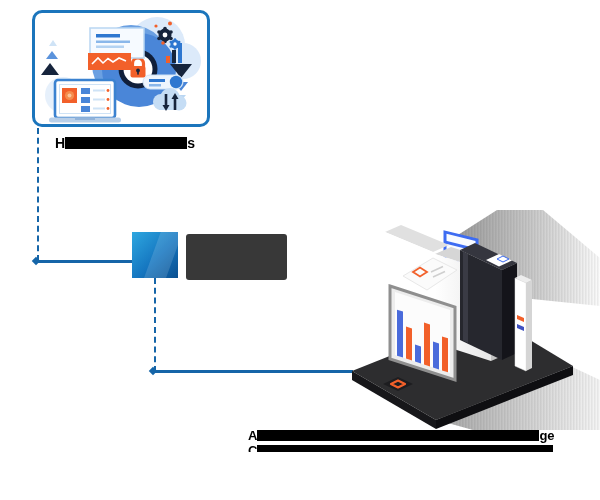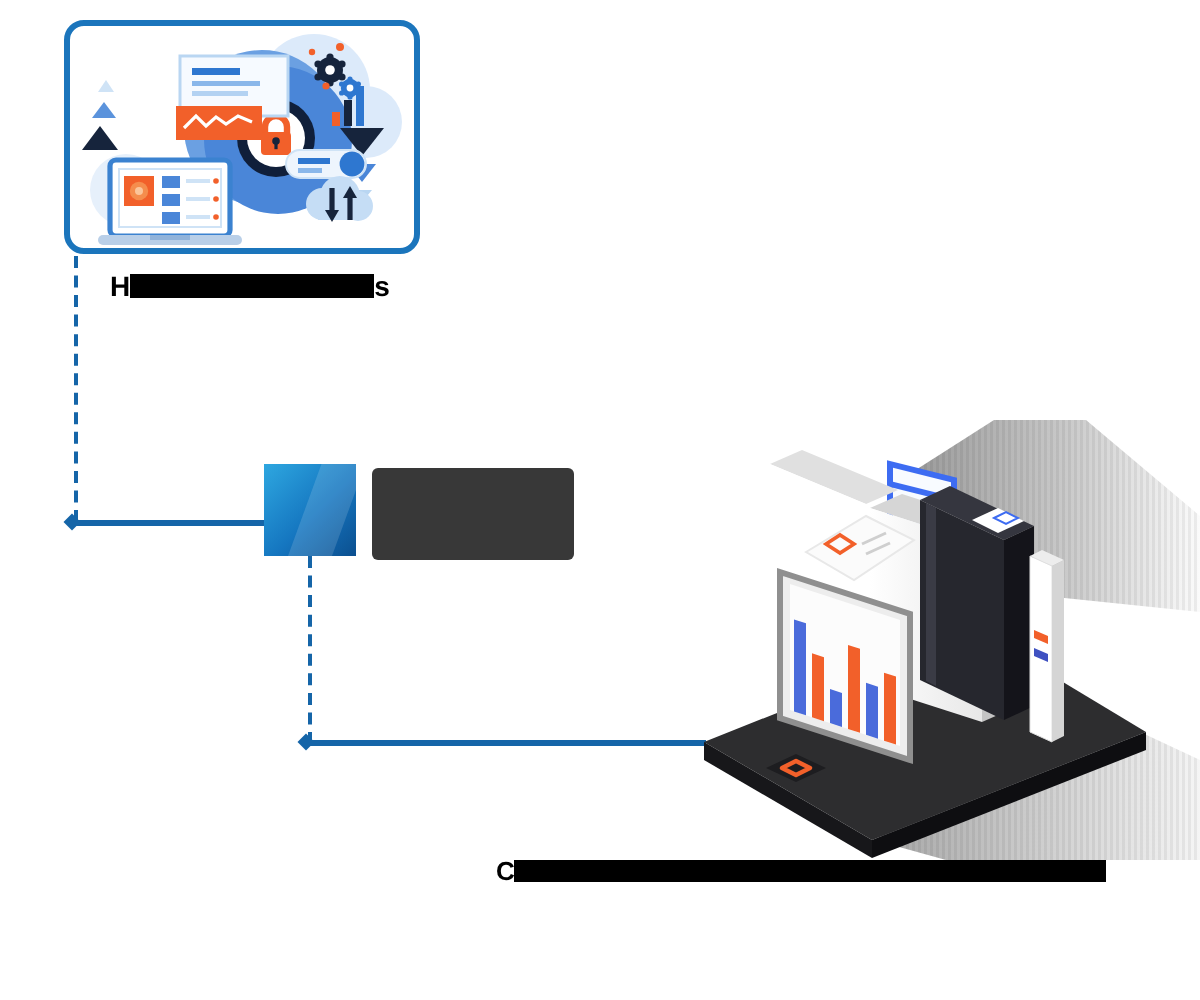--- a/index.html
+++ b/index.html
@@ -257,17 +257,20 @@
       <polygon points="61,118.6 67,120.6 67,152.6 61,150.6" fill="#f2602a"></polygon>
       <polygon points="70,136.5 76,138.5 76,155.5 70,153.5" fill="#4a6bdb"></polygon>
       <polygon points="79,114.5 85,116.4 85,158.4 79,156.5" fill="#f2602a"></polygon>
       <polygon points="88,133.4 94,135.4 94,161.4 88,159.4" fill="#4a6bdb"></polygon>
       <polygon points="97,128.4 103,130.3 103,164.3 97,162.4" fill="#f2602a"></polygon>
     </g>
   </svg>
 
   <div class="cap cap-dst">
     <div>
+      <span>A</span><span class="bar bar-dst1"></span><span>ge</span>
+    </div>
+    <div>
       <span>C</span><span class="bar bar-dst2"></span><span></span>
     </div>
   </div>
 
 </div>
 
 </body></html>

